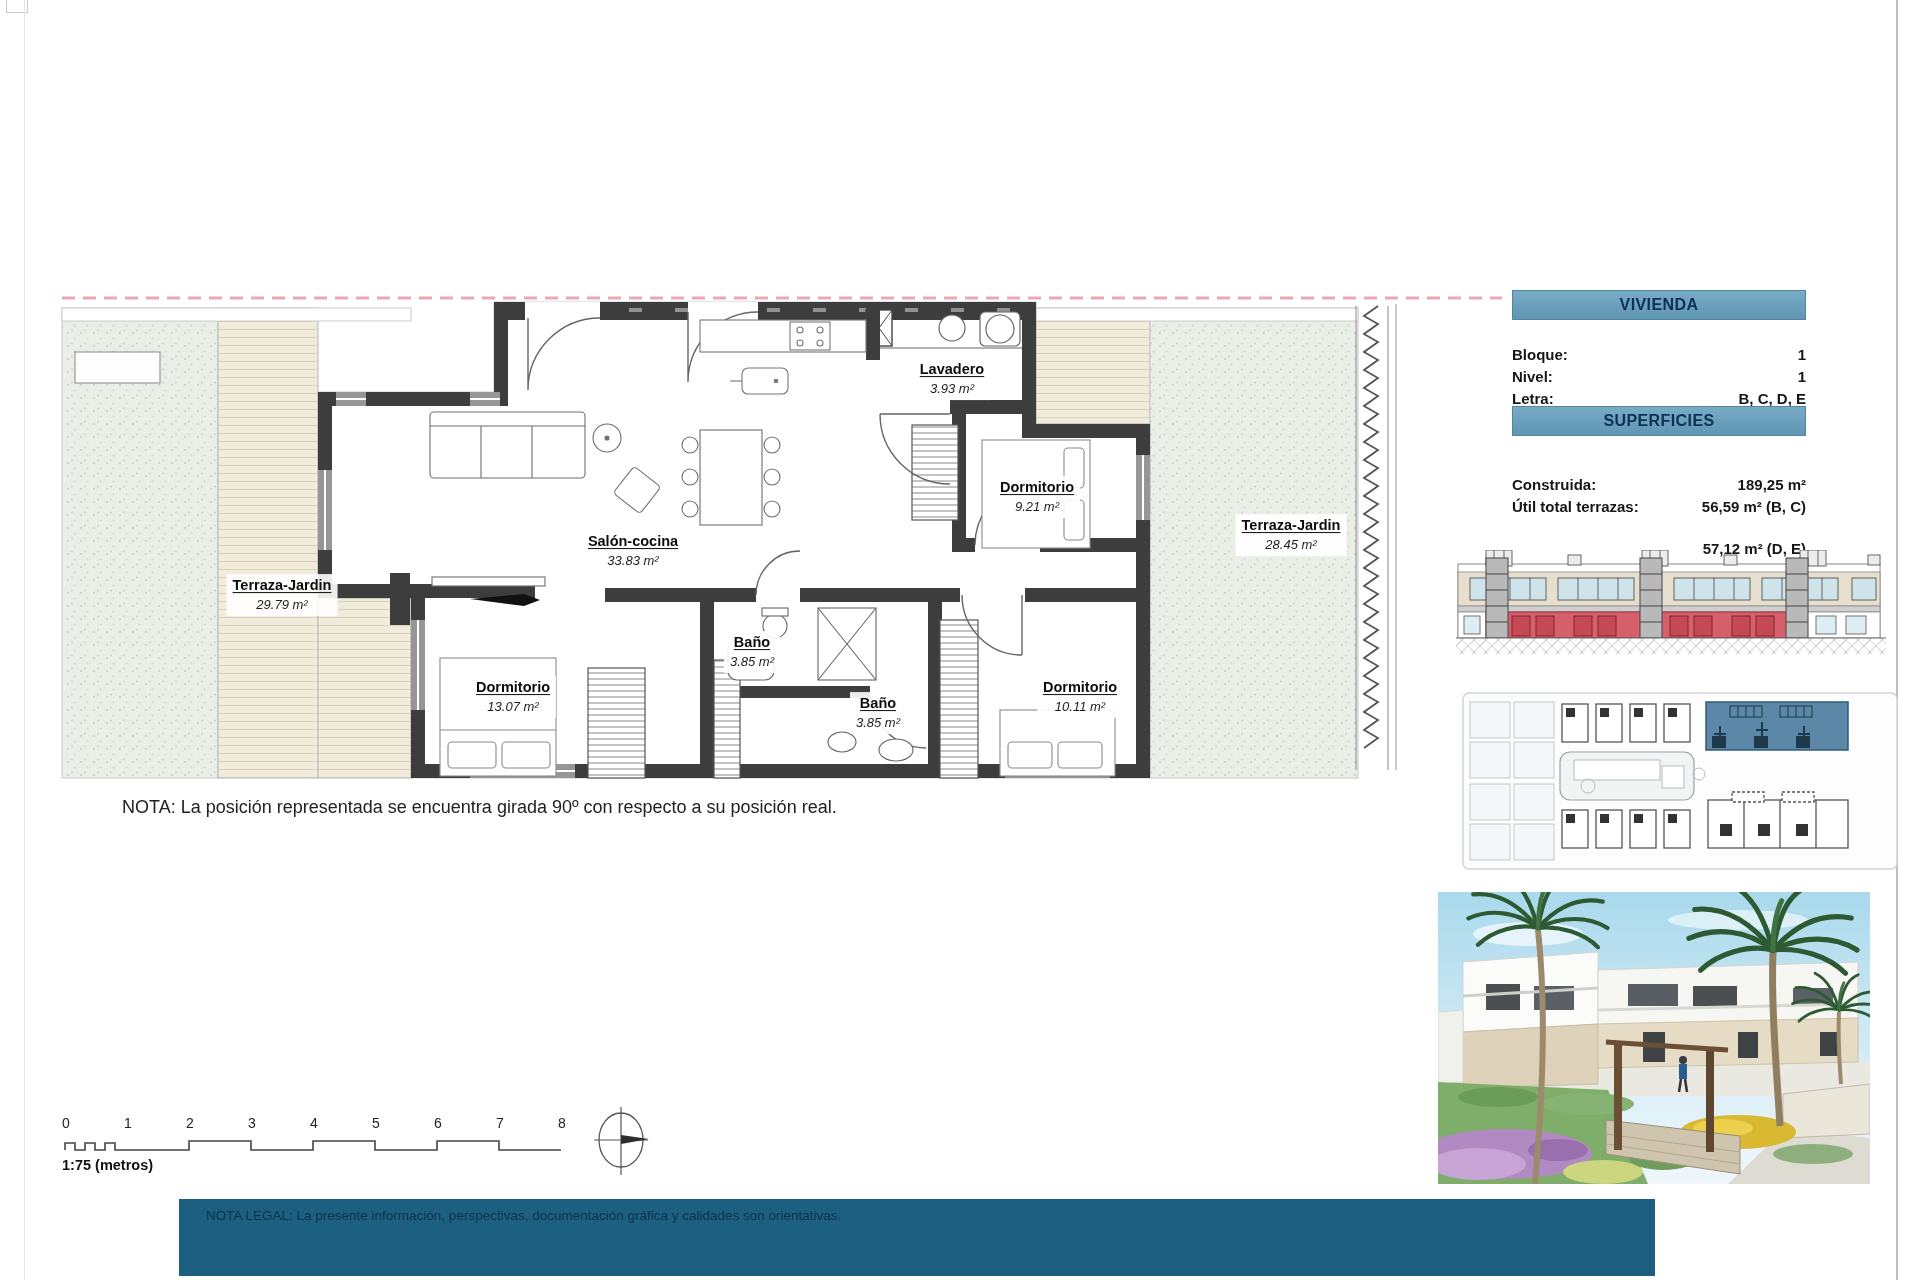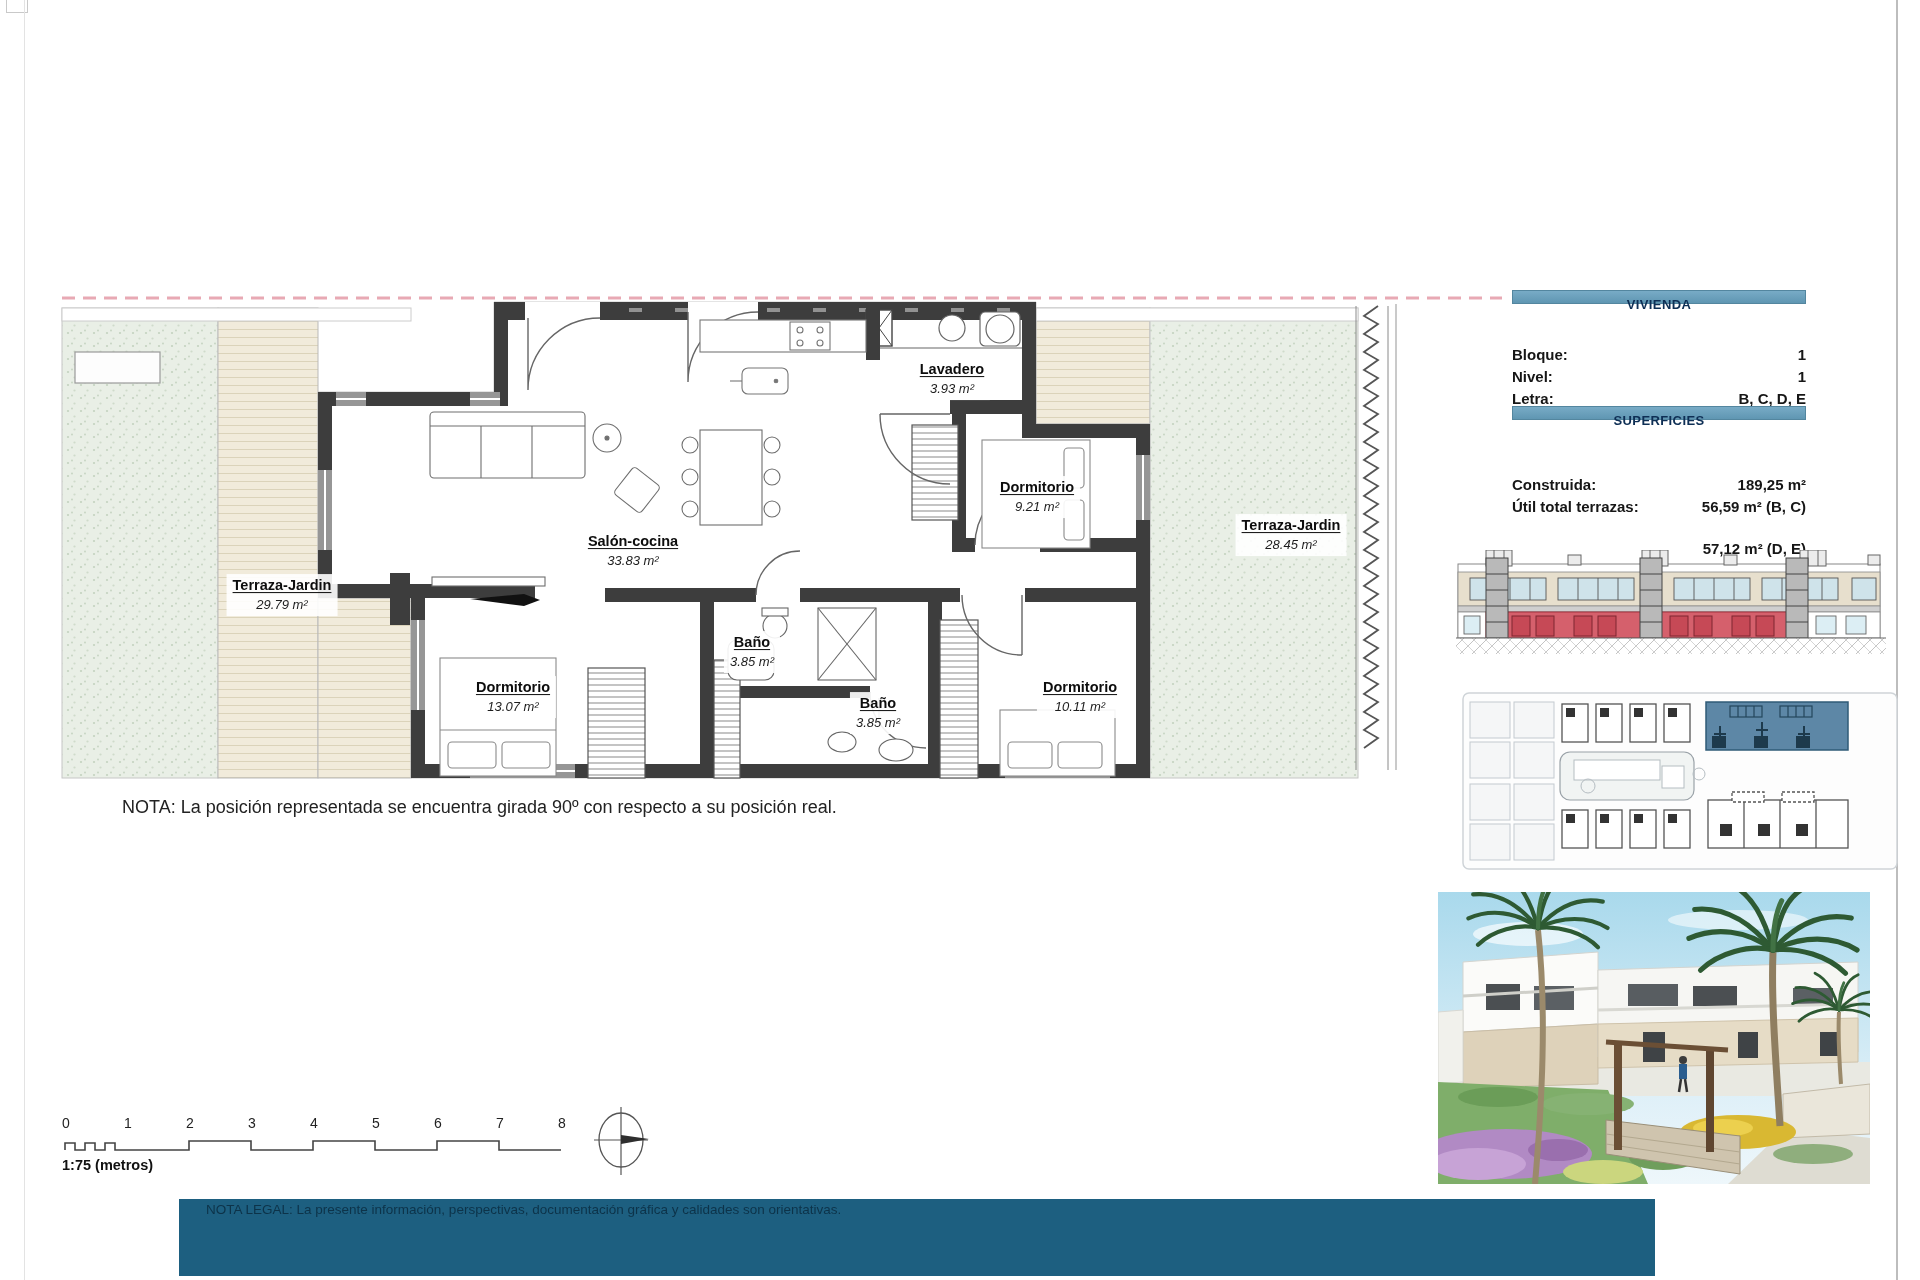--- a/index.html
+++ b/index.html
@@ -6,30 +6,30 @@
   .sheet{position:relative;width:1920px;height:1280px;background:#ffffff;overflow:hidden;
          font-family:"Liberation Sans", sans-serif;color:#1a1a1a;}
   .abs{position:absolute;}
   
   .rlabel{position:absolute;transform:translate(-50%,-50%);text-align:center;
           background:rgba(255,255,255,0.9);padding:1px 6px;line-height:1.45;white-space:nowrap;}
   .rlabel .nm{font-weight:bold;font-size:14.5px;color:#0d0d0d;text-decoration:underline;text-underline-offset:2px;}
   .rlabel .ar{font-style:italic;font-size:13px;color:#1d1d1d;}
   .note{position:absolute;left:122px;top:797px;font-size:18px;color:#222;}
   
-  .phead{position:absolute;left:1512px;width:294px;height:14px;
+  .phead{position:absolute;left:1512px;width:294px;height:30px;
          background:linear-gradient(#78abc6,#5f96b2);border:1px solid #53869f;box-sizing:border-box;
-         color:#0e2f55;font-weight:bold;font-size:13px;text-align:center;line-height:28px;letter-spacing:.4px;}
+         color:#0e2f55;font-weight:bold;font-size:16px;text-align:center;line-height:28px;letter-spacing:.4px;}
   .prow{position:absolute;left:1512px;width:294px;display:flex;justify-content:space-between;
         font-weight:bold;font-size:15px;color:#161616;margin-top:8px;}
   .prow .lab{text-align:left;}
   .prow .val{text-align:right;}
   
   .legal{position:absolute;left:179px;top:1199px;width:1476px;height:77px;background:#1d5f80;
-         box-sizing:border-box;padding:0 20px 0 27px;color:#0d3349;font-size:13.5px;line-height:1.6;}
+         box-sizing:border-box;padding:6px 20px 0 27px;color:#0d3349;font-size:13.5px;line-height:1.6;}
   .vline-r{position:absolute;left:1896px;top:0;width:2px;height:1280px;background:#bdbdbd;}
   .vline-l{position:absolute;left:24px;top:0;width:1px;height:1280px;background:#e3e3e3;}
   .corner-tab{position:absolute;left:6px;top:0;width:20px;height:12px;border:1px solid #c9c9c9;border-top:none;background:#fff;}
   svg text{font-family:"Liberation Sans", sans-serif;}
 </style>
 </head>
 <body>
 
 <div class="sheet">
 

